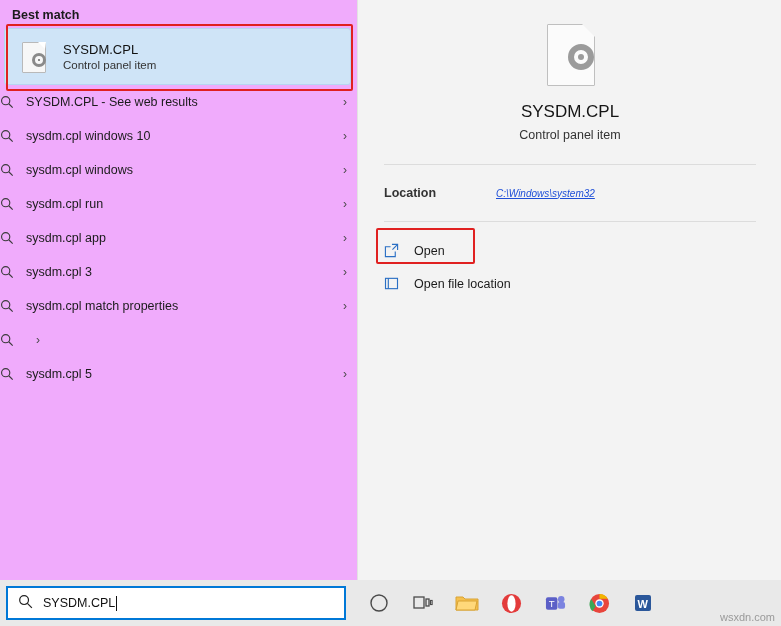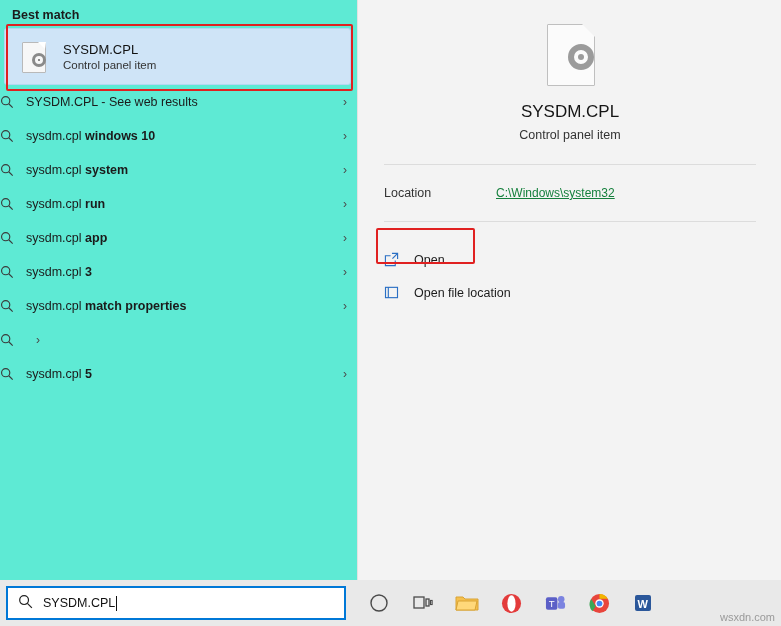--- a/index.html
+++ b/index.html
@@ -1,55 +1,55 @@
 <!DOCTYPE html>
 <html><head>
 <meta charset="utf-8">
 <style>
   html,body{margin:0;padding:0;}
   body{width:781px;height:626px;background:#ffffff;font-family:"Liberation Sans",sans-serif;overflow:hidden;}
   .root{position:relative;width:781px;height:626px;}
 
   
-  .left{position:absolute;left:0;top:0;width:357px;height:596px;background:#5eead4;}
+  .left{position:absolute;left:0;top:0;width:357px;height:596px;background:#f0abfc;}
   .section-head{font-size:12.5px;color:#1b1b1b;font-weight:700;padding:8px 0 6px 12px;}
   .best-match-wrap{position:relative;margin:0 6px 0 4px;}
   .best-match{display:flex;align-items:center;height:55px;background:#cfe4f7;border:1px solid #b6d6f2;border-radius:3px;padding-left:12px;}
   .bm-icon{width:34px;height:34px;position:relative;flex:0 0 34px;margin-right:12px;}
   .doc{position:absolute;left:5px;top:2px;width:22px;height:29px;background:#f7f7f7;border:1px solid #b9b9b9;border-radius:1px;}
   .doc:after{content:"";position:absolute;right:-1px;top:-1px;width:0;height:0;border-left:7px solid transparent;border-top:7px solid #ffffff;border-right:1px solid #b9b9b9;}
   .doc-gear{position:absolute;left:9px;top:10px;width:14px;height:14px;border-radius:50%;border:3px solid #8a8a8a;box-sizing:border-box;}
   .doc-gear:before{content:"";position:absolute;left:3px;top:3px;width:2px;height:2px;background:#8a8a8a;}
   .bm-text{display:flex;flex-direction:column;justify-content:center;}
   .bm-title{font-size:13px;color:#111;line-height:17px;}
   .bm-sub{font-size:11.5px;color:#333;line-height:15px;}
   .redbox{position:absolute;border:2px solid #e02020;border-radius:2px;pointer-events:none;}
 
   .web-head{font-size:12.5px;color:#1b1b1b;font-weight:700;padding:12px 0 4px 12px;}
   .srow{display:flex;align-items:center;height:34px;padding-right:10px;cursor:default;}
   .srow .mag{flex:0 0 26px;display:flex;align-items:center;}
   .srow .lbl{flex:1;font-size:12.5px;color:#1b1b1b;white-space:nowrap;overflow:hidden;text-overflow:ellipsis;}
-  .srow .lbl b{font-weight:700;}
+  .srow .lbl b{font-weight:400;}
   .chev{flex:0 0 14px;color:#4a4a4a;font-size:12px;text-align:right;}
 
   
   .right{position:absolute;left:357px;top:0;width:424px;height:580px;background:#f3f3f3;border-left:1px solid #e2e2e2;}
   .preview-top{display:flex;flex-direction:column;align-items:center;padding-top:24px;}
   .big-icon{width:62px;height:62px;position:relative;margin-bottom:16px;}
   .big-doc{position:absolute;left:8px;top:0;width:46px;height:60px;background:#fbfbfb;border:1px solid #bfbfbf;border-radius:1px;}
   .big-doc:after{content:"";position:absolute;right:-1px;top:-1px;width:0;height:0;border-left:13px solid transparent;border-top:13px solid #f3f3f3;}
   .big-gear{position:absolute;left:20px;top:19px;width:26px;height:26px;border-radius:50%;border:6px solid #9b9b9b;box-sizing:border-box;}
   .big-gear:before{content:"";position:absolute;left:4px;top:4px;width:6px;height:6px;background:#9b9b9b;border-radius:50%;}
   .p-title{font-size:17px;color:#151515;margin-bottom:6px;}
   .p-sub{font-size:12.5px;color:#333;}
   .divider{height:1px;background:#dcdcdc;margin:22px 26px 0 26px;}
   .loc-row{display:flex;align-items:center;height:56px;padding:0 26px;}
-  .loc-label{font-size:12.5px;color:#333;width:112px;}
-  .loc-value{font-size:12px;color:#15803d;text-decoration:underline;cursor:pointer;}
-  .act-row{display:flex;align-items:flex-end;height:33px;padding-left:26px;cursor:default;}
+  .loc-label{font-size:12.5px;color:#333;width:112px;font-weight:bold;}
+  .loc-value{font-size:10px;color:#1d4ed8;text-decoration:underline;cursor:pointer;font-style:italic;}
+  .act-row{display:flex;align-items:center;height:33px;padding-left:26px;cursor:default;}
   .act-icon{flex:0 0 30px;display:flex;align-items:center;}
   .act-lbl{font-size:12.5px;color:#1b1b1b;}
 
   
   .taskbar{position:absolute;left:0;top:580px;width:781px;height:46px;background:#e9e9e9;}
   .searchbox{position:absolute;left:6px;top:586px;width:340px;height:34px;background:#ffffff;border:2px solid #0078d7;display:flex;align-items:center;padding-left:10px;box-sizing:border-box;}
   .searchbox .q{font-size:12.5px;color:#111;margin-left:10px;}
   .caret{display:inline-block;width:1px;height:15px;background:#111;margin-left:1px;vertical-align:-3px;}
   .tb-icons{position:absolute;left:357px;top:580px;width:424px;height:46px;display:flex;align-items:center;}
   .tb-item{width:44px;height:46px;display:flex;align-items:center;justify-content:center;}
@@ -103,21 +103,21 @@
         <span class="chev">›</span>
       </div>
 
       <div class="srow">
         <span class="mag">
           <svg width="14" height="14" viewBox="0 0 16 16">
               <circle cx="6.5" cy="6.5" r="4.7" fill="none" stroke="#3a3a3a" stroke-width="1.3"></circle>
               <line x1="10" y1="10" x2="14.5" y2="14.5" stroke="#3a3a3a" stroke-width="1.3"></line>
             </svg>
         </span>
-        <span class="lbl"><span>sysdm.cpl </span><b>system</b></span>
+        <span class="lbl"><span>sysdm.cpl </span><b>windows</b></span>
         <span class="chev">›</span>
       </div>
 
       <div class="srow">
         <span class="mag">
           <svg width="14" height="14" viewBox="0 0 16 16">
               <circle cx="6.5" cy="6.5" r="4.7" fill="none" stroke="#3a3a3a" stroke-width="1.3"></circle>
               <line x1="10" y1="10" x2="14.5" y2="14.5" stroke="#3a3a3a" stroke-width="1.3"></line>
             </svg>
         </span>

